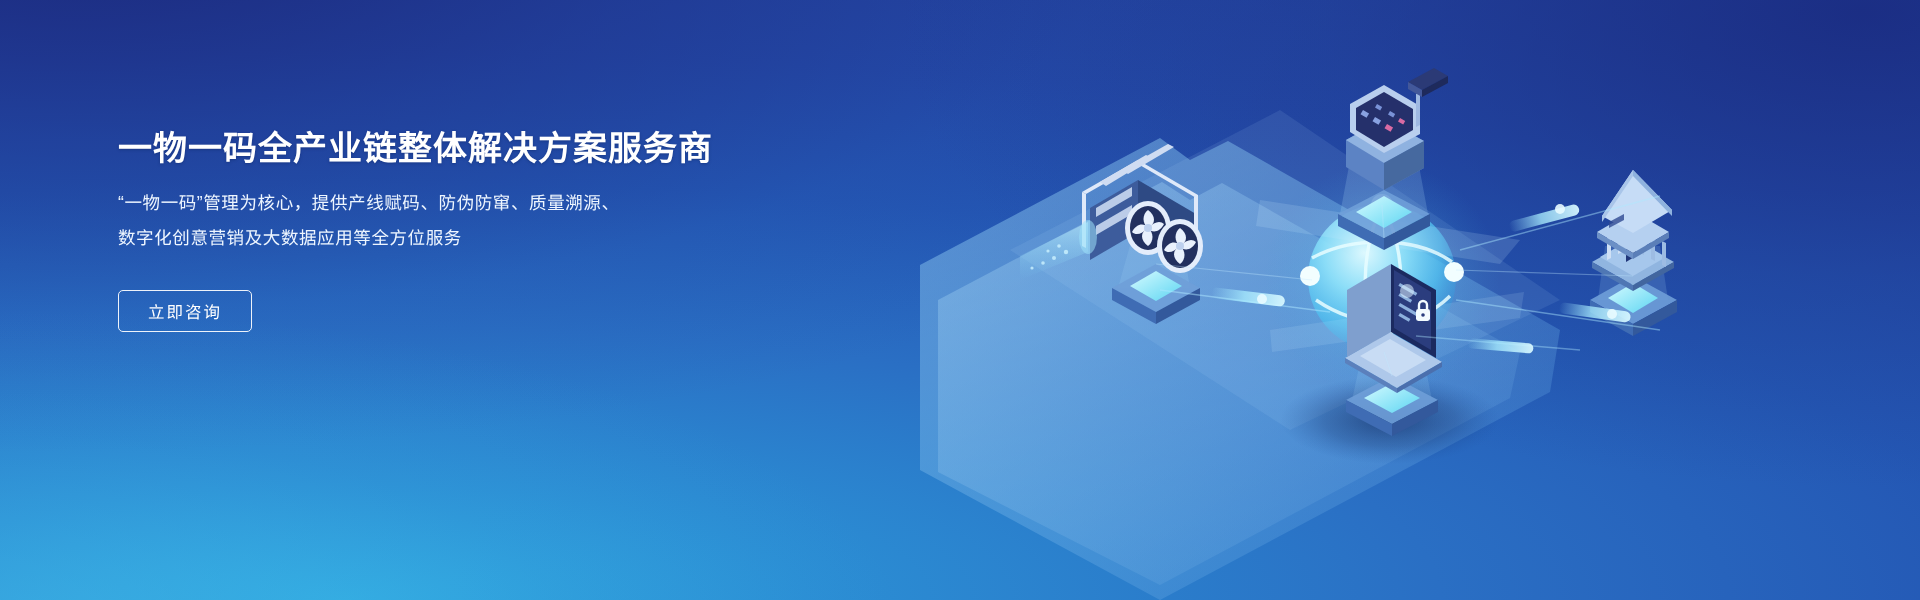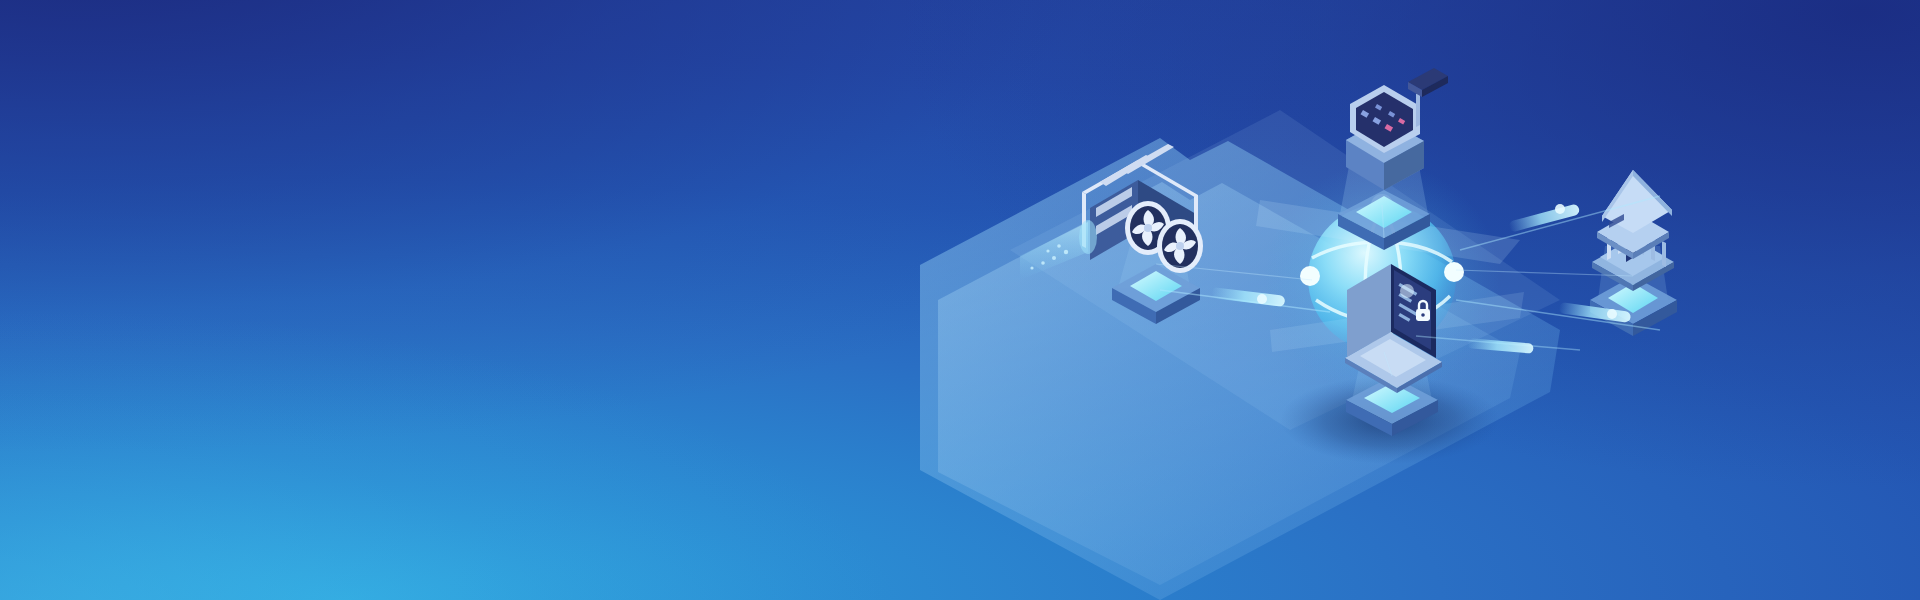--- a/index.html
+++ b/index.html
@@ -62,20 +62,31 @@
 </style>
 </head>
 <body>
 
 <div id="banner">
 
   <div class="vig-tl"></div>
   <div class="vig-tr"></div>
   <div class="vig-bl"></div>
 
+  <div id="copy">
+
+    <h1 id="headline">一物一码全产业链整体解决方案服务商</h1>
+
+    <div id="sublines">
+      <p class="sub-line">“一物一码”管理为核心，提供产线赋码、防伪防窜、质量溯源、</p>
+      <p class="sub-line">数字化创意营销及大数据应用等全方位服务</p>
+    </div>
+
+    <div id="cta">立即咨询</div>
+  </div>
 
   <div id="art">
     <svg viewBox="0 0 1060 600" xmlns="http://www.w3.org/2000/svg">
       <defs>
         <linearGradient id="platGrad" x1="0" y1="0" x2="1" y2="1">
           <stop offset="0%" stop-color="#8cc6ee" stop-opacity=".55"></stop>
           <stop offset="55%" stop-color="#6fb0e6" stop-opacity=".38"></stop>
           <stop offset="100%" stop-color="#4f92d8" stop-opacity=".22"></stop>
         </linearGradient>
         <linearGradient id="platGrad2" x1="0" y1="0" x2="1" y2="1">

